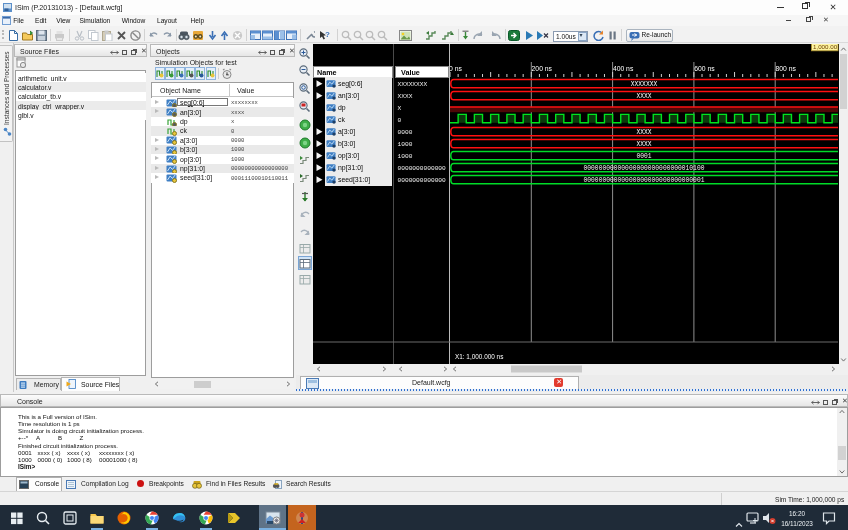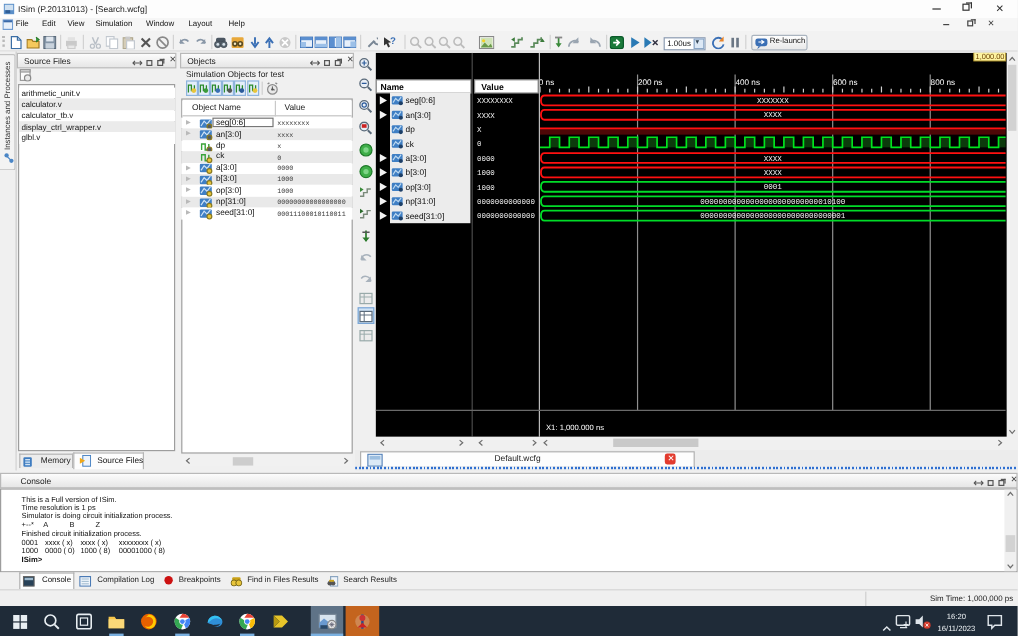--- a/index.html
+++ b/index.html
@@ -6,21 +6,21 @@
 .hdr{background:linear-gradient(#fcfcfc,#e6e6e6);border:1px solid #b9b9b9;}
 .hbt{position:absolute;top:3px;font-size:6.5px;color:#444;line-height:6px}
 </style></head><body>
 
 <div class="abs" style="left:0;top:0;width:848px;height:15px;background:#fdfdfd">
  <svg class="abs" style="left:3px;top:3px" width="9" height="9">
       <rect width="9" height="9" fill="#5b8fc9"></rect>
       <rect x="1" y="1" width="7" height="4.5" fill="#cfe0f0"></rect>
       <rect x="1.5" y="5.5" width="4" height="2.5" fill="#2f5e96"></rect>
     </svg>
- <div class="abs" style="left:15px;top:3.8px;font-size:7.1px;color:#1a1a1a">ISim (P.20131013) - [Search.wcfg]</div>
+ <div class="abs" style="left:15px;top:3.8px;font-size:7.1px;color:#1a1a1a">ISim (P.20131013) - [Default.wcfg]</div>
  <div class="abs" style="left:776.5px;top:6.5px;width:7px;height:1.2px;background:#333"></div>
  <div class="abs" style="left:802px;top:3px;width:6px;height:6px;border:1.1px solid #333"></div>
  <div class="abs" style="left:805px;top:1.8px;width:5px;height:5px;border-top:1.1px solid #333;border-right:1.1px solid #333"></div>
  <div class="abs" style="left:829.5px;top:1.5px;font-size:8.5px;color:#333">✕</div>
 </div>
 
 <div class="abs" style="left:0;top:15px;width:848px;height:11px;background:#f6f6f6">
  <svg class="abs" style="left:2px;top:1px" width="9" height="9">
       <rect width="9" height="9" fill="#6f9bd1"></rect>
       <rect x="1" y="2" width="7" height="6" fill="#e8f0fa"></rect>

